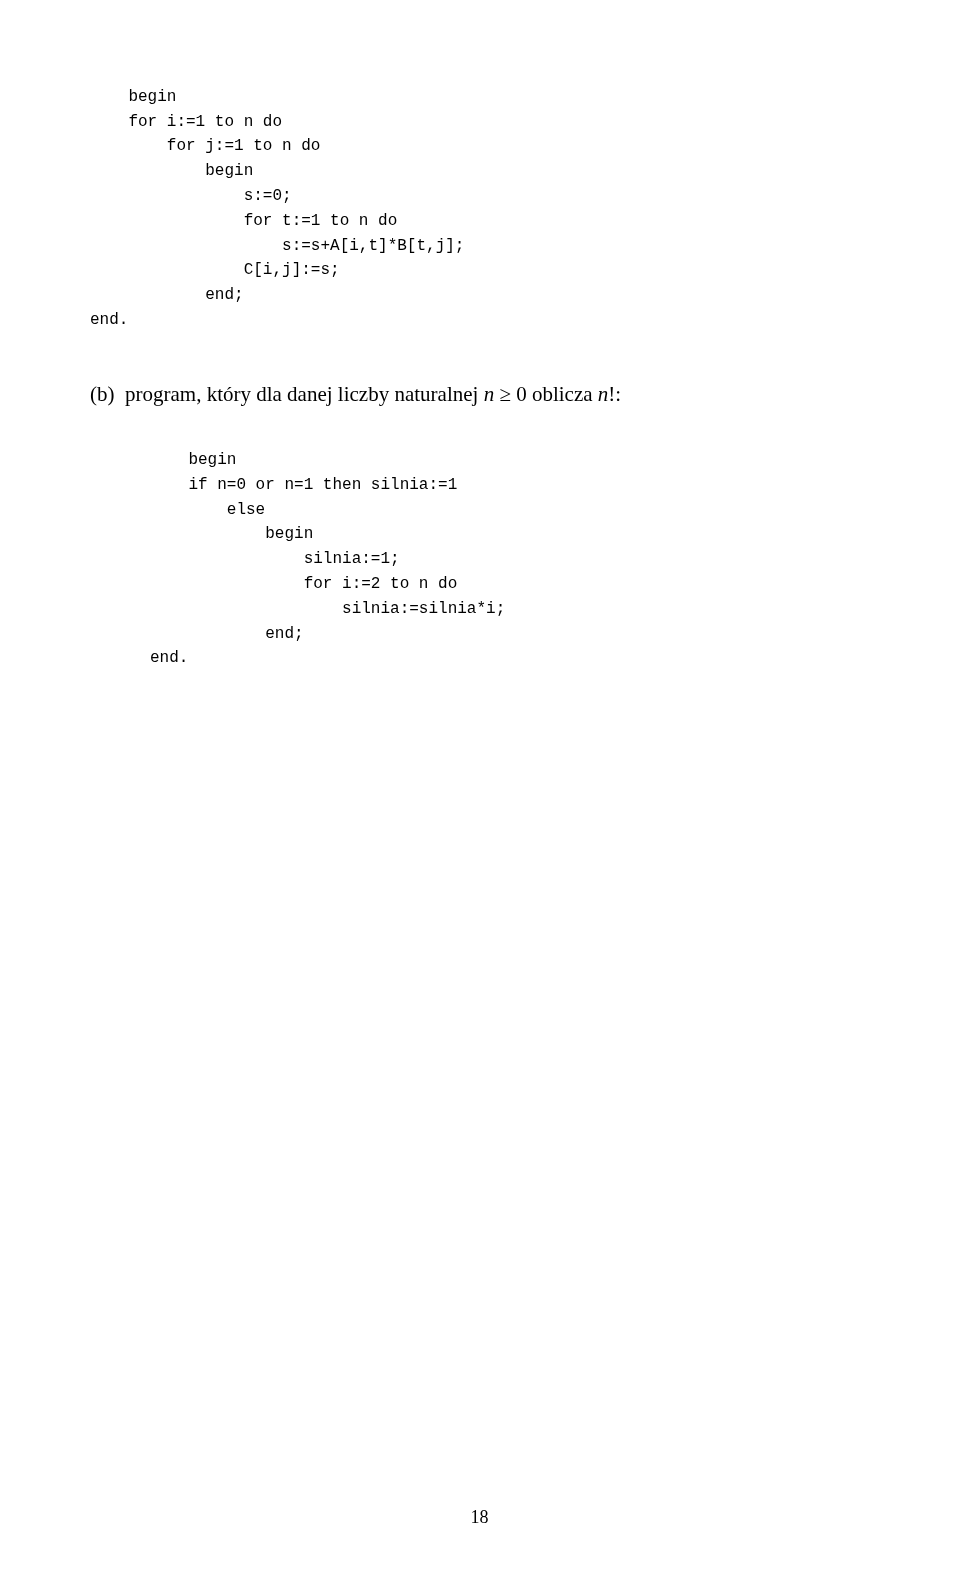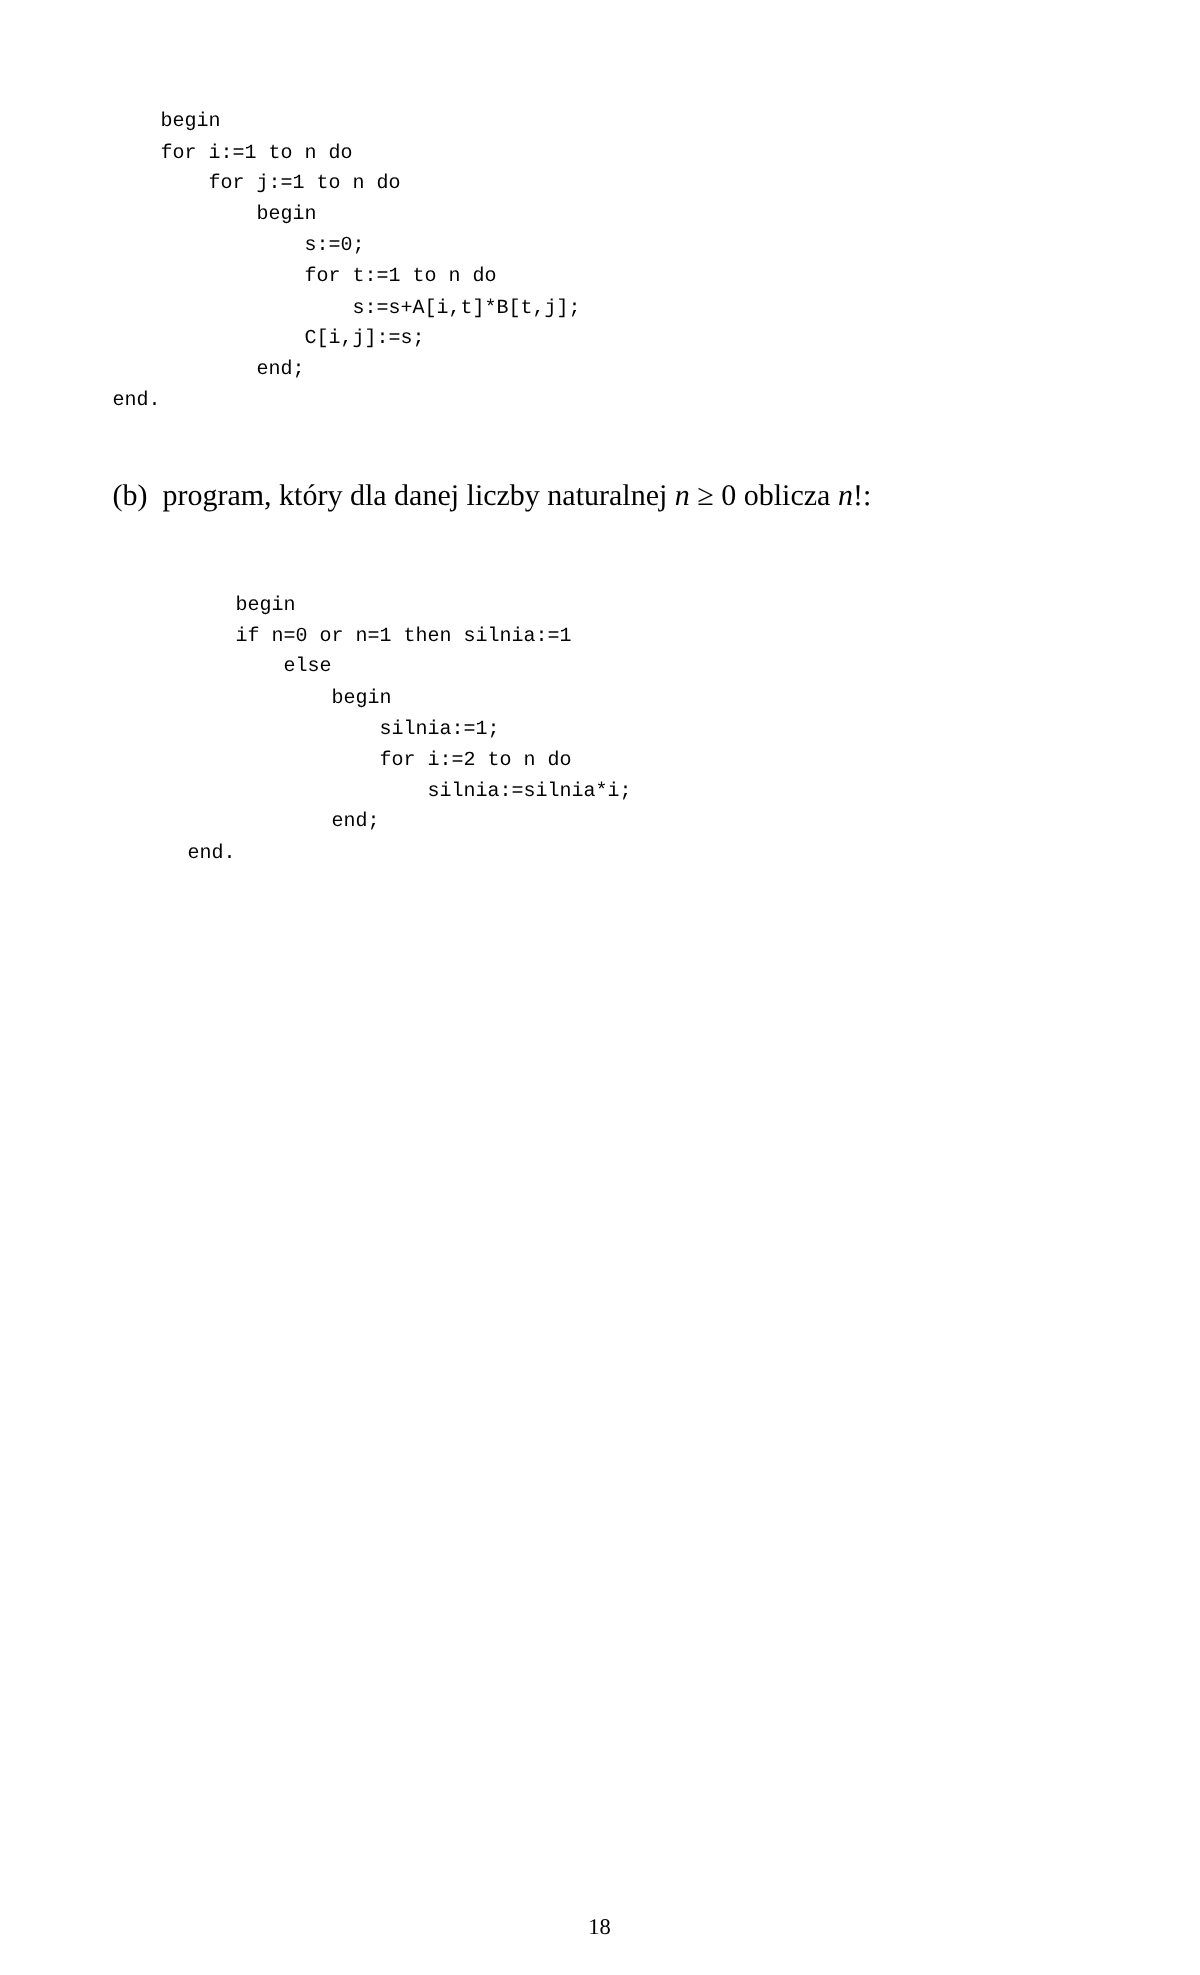--- a/index.html
+++ b/index.html
@@ -27,43 +27,43 @@
 
     .code-block {
       font-family: 'Courier New', Courier, monospace;
       font-size: 16px;
       line-height: 1.55;
       white-space: pre;
       margin-bottom: 20px;
     }
 
     .text-block {
-      font-size: 24px;
+      font-size: 21px;
       line-height: 1.6;
-      margin-bottom: 31px;
+      margin-bottom: 12px;
     }
 
     .code-block-2 {
       font-family: 'Courier New', Courier, monospace;
       font-size: 16px;
       line-height: 1.55;
       white-space: pre;
       margin-left: 60px;
       margin-bottom: 20px;
     }
 
     .problem-4 {
       font-size: 18px;
       line-height: 1.7;
       margin-top: 20px;
     }
 
     .page-number {
       position: absolute;
-      bottom: 28px;
+      bottom: 52px;
       left: 50%;
       transform: translateX(-50%);
       font-size: 18px;
       color: #000;
     }
 
     .math-inline {
       font-style: italic;
     }
 

